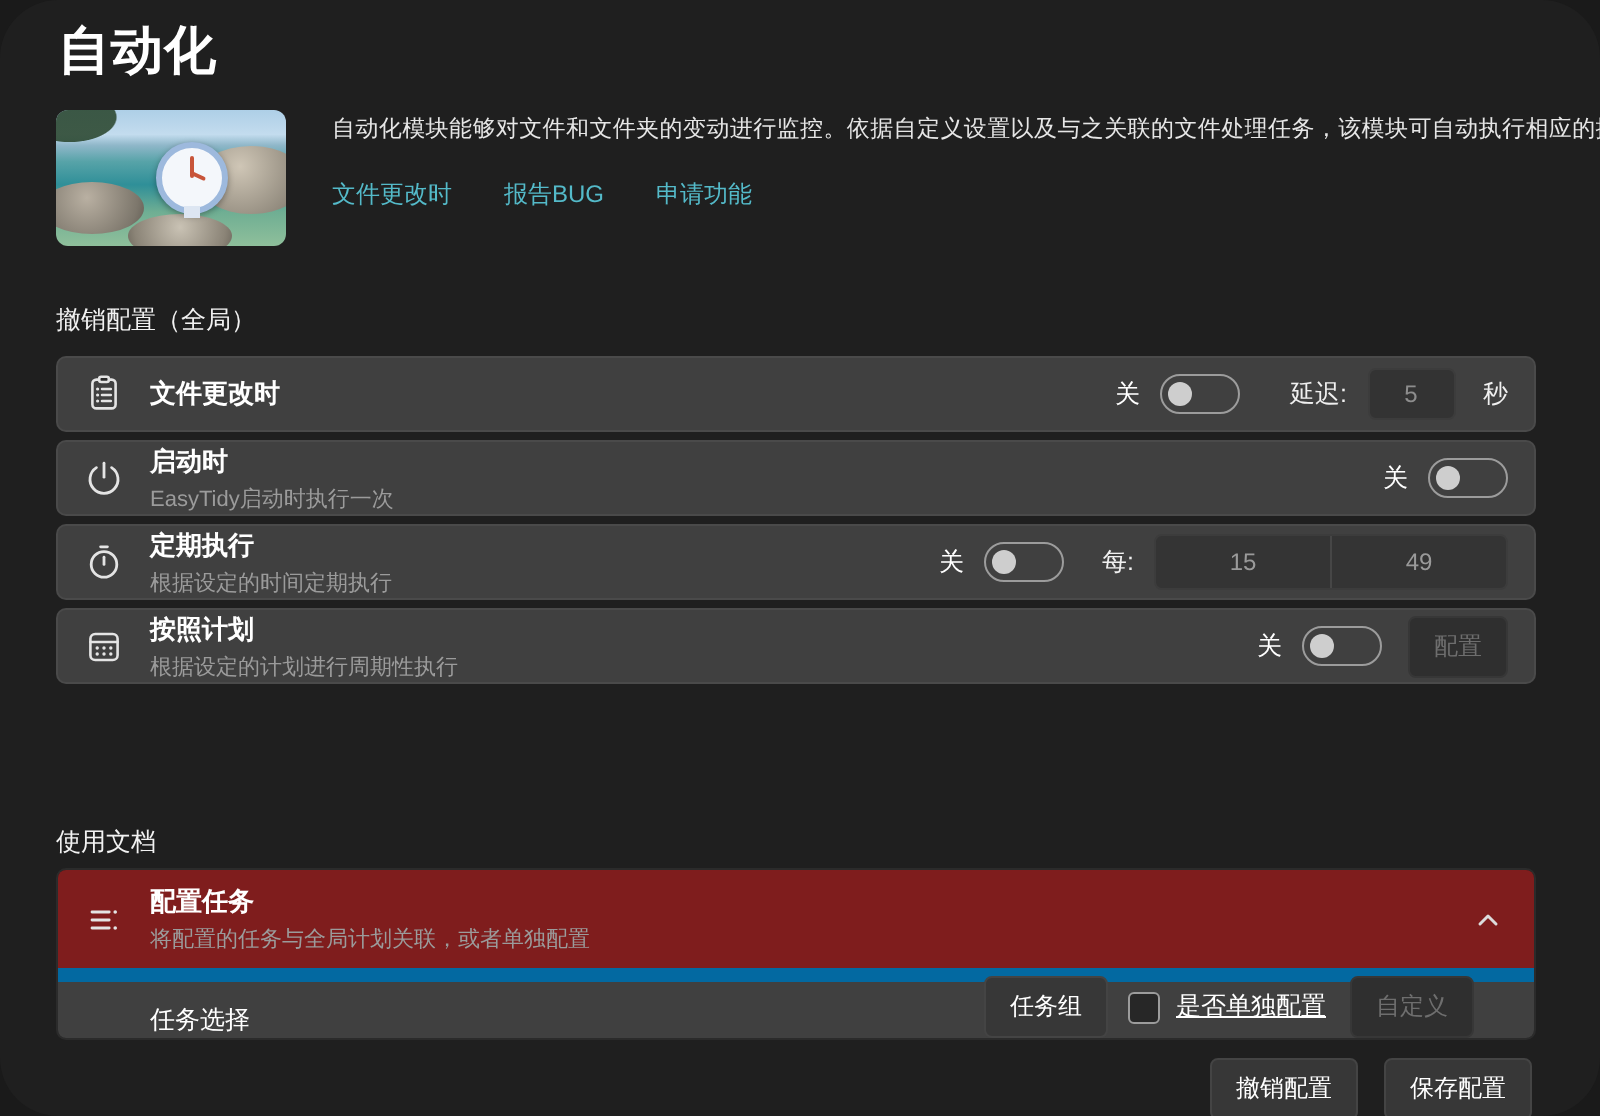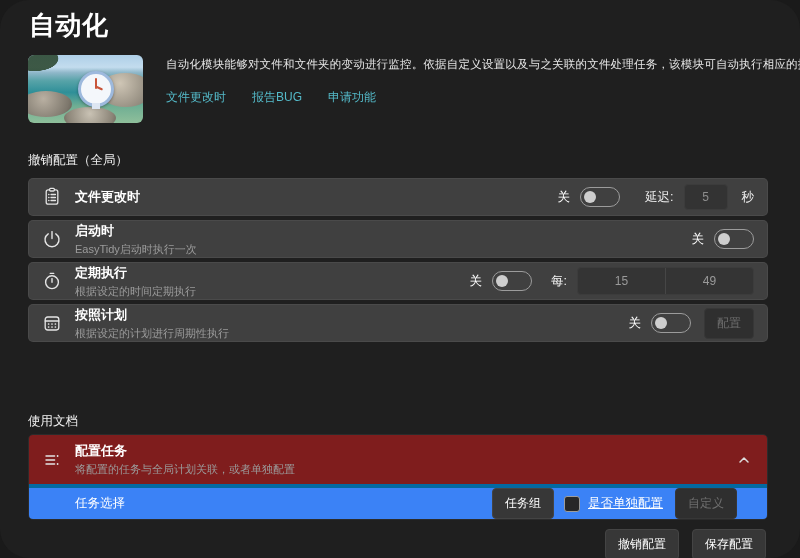--- a/index.html
+++ b/index.html
@@ -80,21 +80,21 @@
   }
   .btn.disabled { background:#2f2f2f; border-color:#373737; color:#6e6e6e; cursor:default; }
 
   
   .expander {
     position:absolute; left:28px; top:434px; width:740px; border-radius:5px;
     border:1px solid rgba(255,255,255,.055); overflow:hidden;
   }
   .exp-header { height:49px; background:#7f1d1d; display:flex; align-items:center; padding:0 13px; }
   .exp-chevron { margin-left:auto; width:20px; height:20px; color:#dcdcdc; cursor:pointer; }
-  .exp-content { height:35px; background:#3b82f6; border-top:4px solid #0369a1; display:flex; align-items:center; padding:0 30px 0 46px; }
+  .exp-content { height:35px; background:#404040; border-top:7px solid #0369a1; display:flex; align-items:flex-end; padding:0 30px 0 46px; }
   .exp-row-label { font-size:12.5px; }
   .exp-controls { margin-left:auto; display:flex; align-items:center; }
   .checkbox { width:16px; height:16px; border:1px solid #9c9c9c; border-radius:3px; background:#272727; cursor:pointer; flex-shrink:0; }
   .checkbox-label { font-size:12.5px; margin-left:8px;text-decoration:underline; }
 
   
   .footer { position:absolute; right:34px; top:529px; display:flex; gap:13px; }
 </style>
 </head>
 <body>

